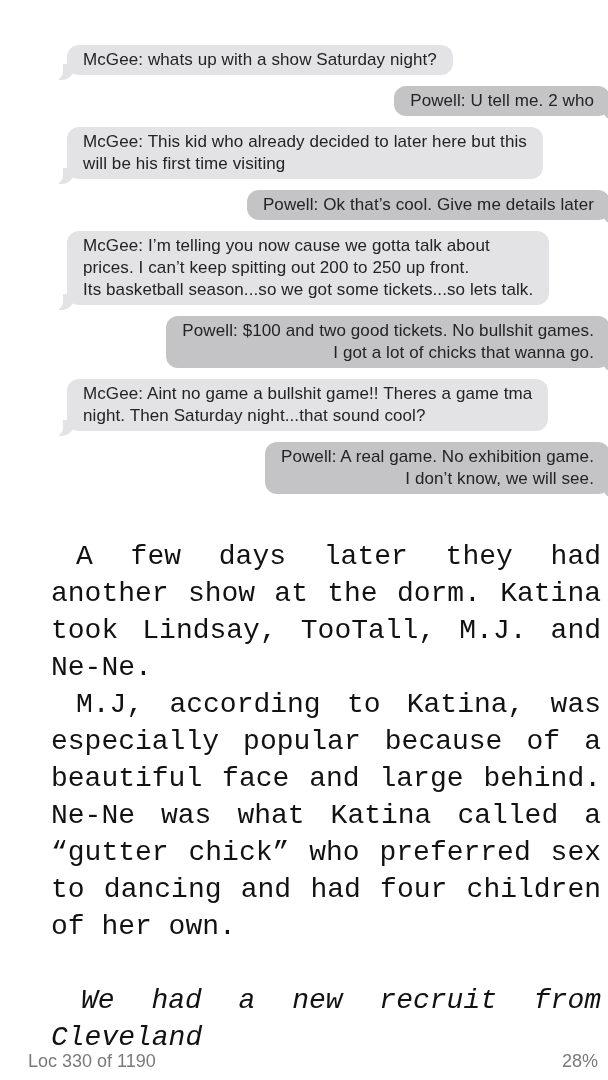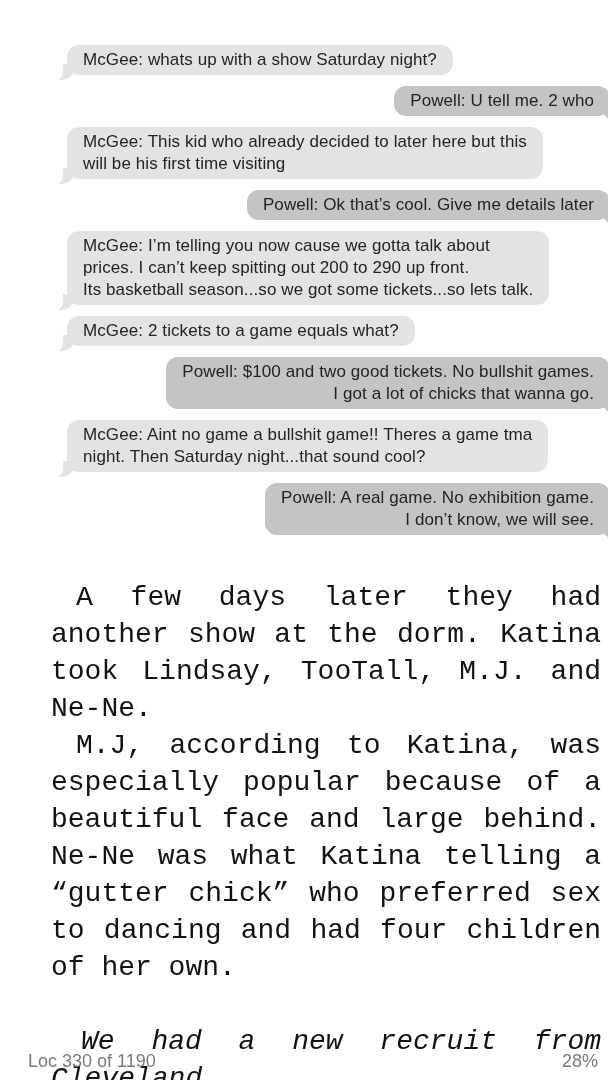--- a/index.html
+++ b/index.html
@@ -59,34 +59,33 @@
 
 <div class="page">
 
   <div class="chat">
       <div class="bubble left">McGee: whats up with a show Saturday night?</div>
       <div class="bubble right">Powell: U tell me. 2 who</div>
       <div class="bubble left">McGee: This kid who already decided to later here but this
 will be his first time visiting</div>
       <div class="bubble right">Powell: Ok that’s cool. Give me details later</div>
       <div class="bubble left">McGee: I’m telling you now cause we gotta talk about
-prices. I can’t keep spitting out 200 to 290 up front.
+prices. I can’t keep spitting out 200 to 250 up front.
 Its basketball season...so we got some tickets...so lets talk.</div>
-      <div class="bubble left">McGee: 2 tickets to a game equals what?</div>
       <div class="bubble right">Powell: $100 and two good tickets. No bullshit games.
 I got a lot of chicks that wanna go.</div>
       <div class="bubble left">McGee: Aint no game a bullshit game!! Theres a game tma
 night. Then Saturday night...that sound cool?</div>
       <div class="bubble right">Powell: A real game. No exhibition game.
 I don’t know, we will see.</div>
     </div>
 
   <div class="book">
       <p class="para">A few days later they had another show at the dorm. Katina took Lindsay, TooTall, M.J. and Ne-Ne.</p>
-      <p class="para">M.J, according to Katina, was especially popular because of a beautiful face and large behind. Ne-Ne was what Katina telling a “gutter chick” who preferred sex to dancing and had four children of her own.</p>
+      <p class="para">M.J, according to Katina, was especially popular because of a beautiful face and large behind. Ne-Ne was what Katina called a “gutter chick” who preferred sex to dancing and had four children of her own.</p>
       <p class="para em-line">We had a new recruit from Cleveland</p>
     </div>
 
   <div class="footer">
     <span>Loc 330 of 1190</span>
     <span>28%</span>
   </div>
 
 </div>
 

